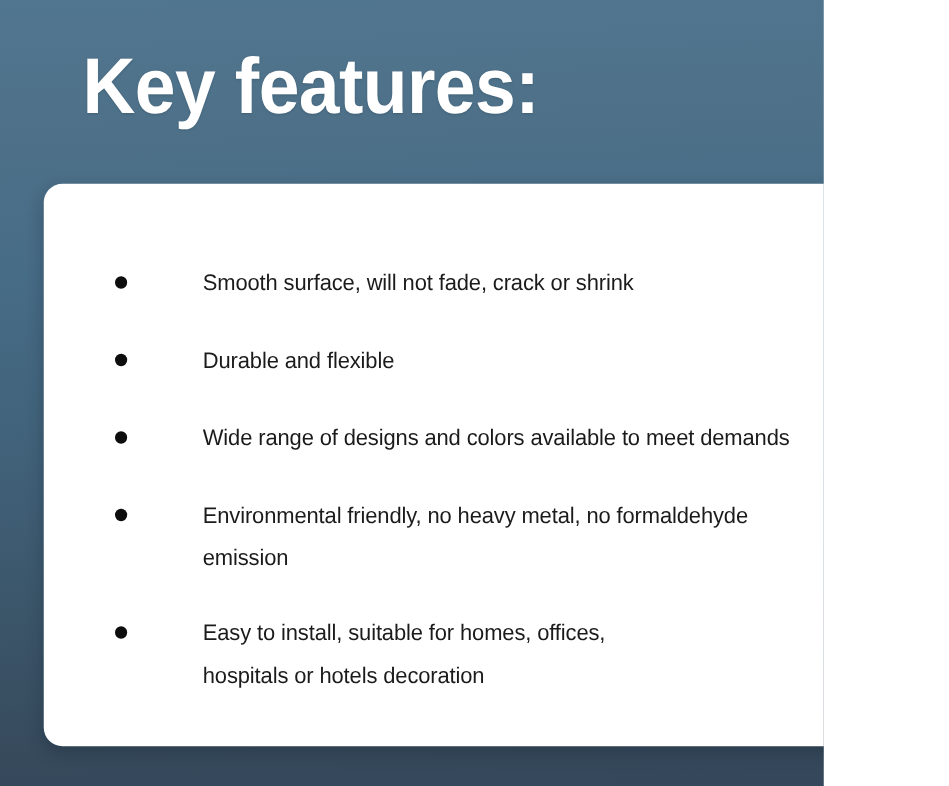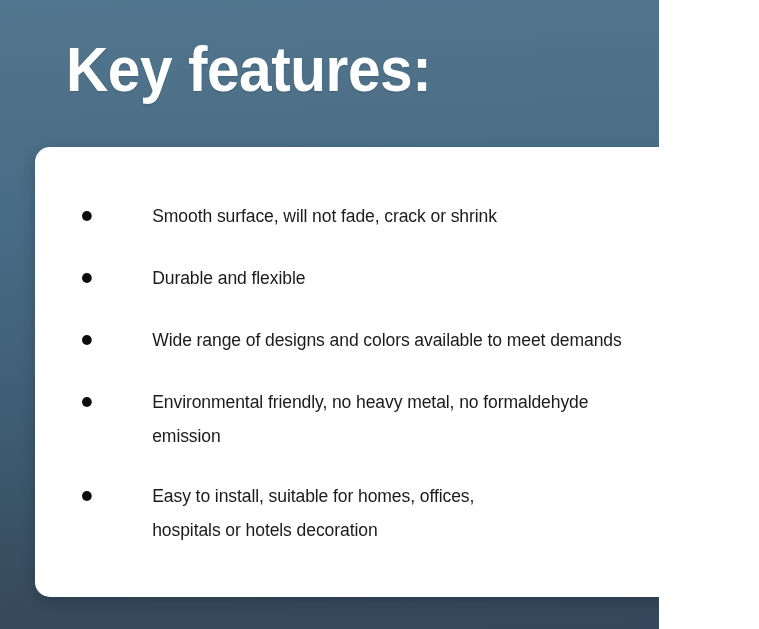--- a/index.html
+++ b/index.html
@@ -55,21 +55,21 @@
     box-sizing: border-box;
     background: #ffffff;
     border-radius: 15px;
     box-shadow: 0 5px 13px rgba(18, 34, 46, 0.30);
     padding: 48px 30px 30px 43px;
     overflow: hidden;
   }
 
   .feature-list {
     list-style: none;
-    margin: 4px;
+    margin: 14px;
     padding: 0;
   }
 
   .feature-item {
     position: relative;
     padding-left: 72px;
     margin-bottom: 28px;
     font-family: "Liberation Sans", "DejaVu Sans", sans-serif;
     font-size: 18px;
     line-height: 34px;

